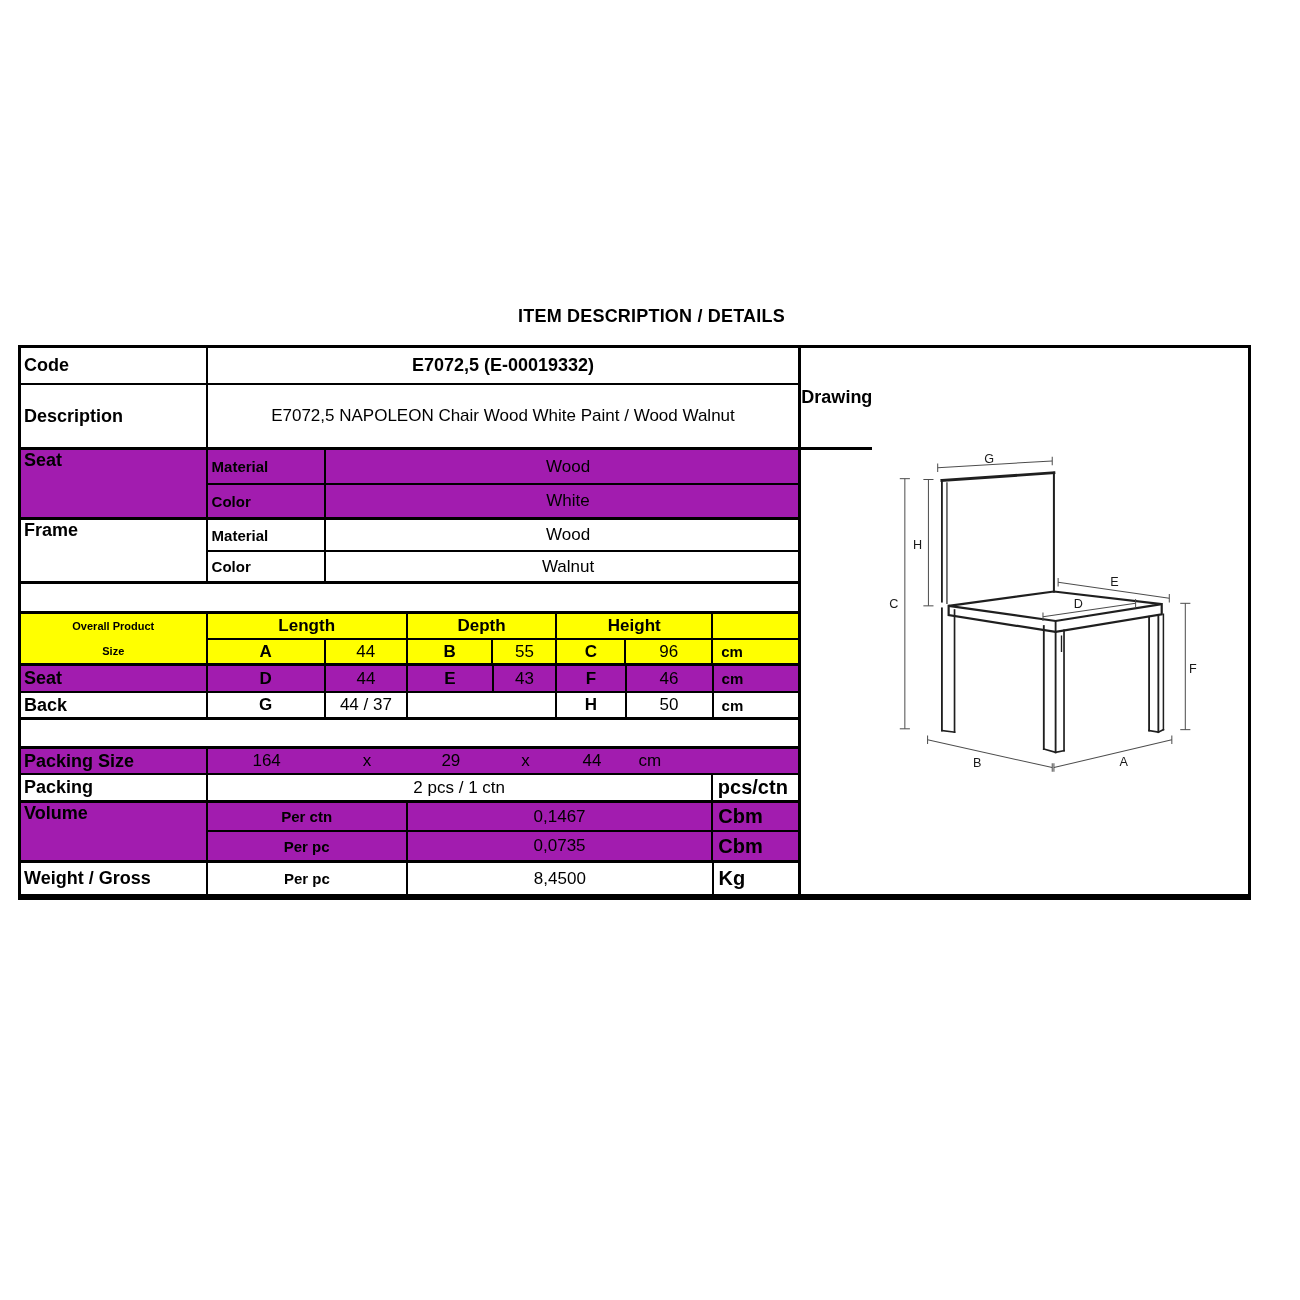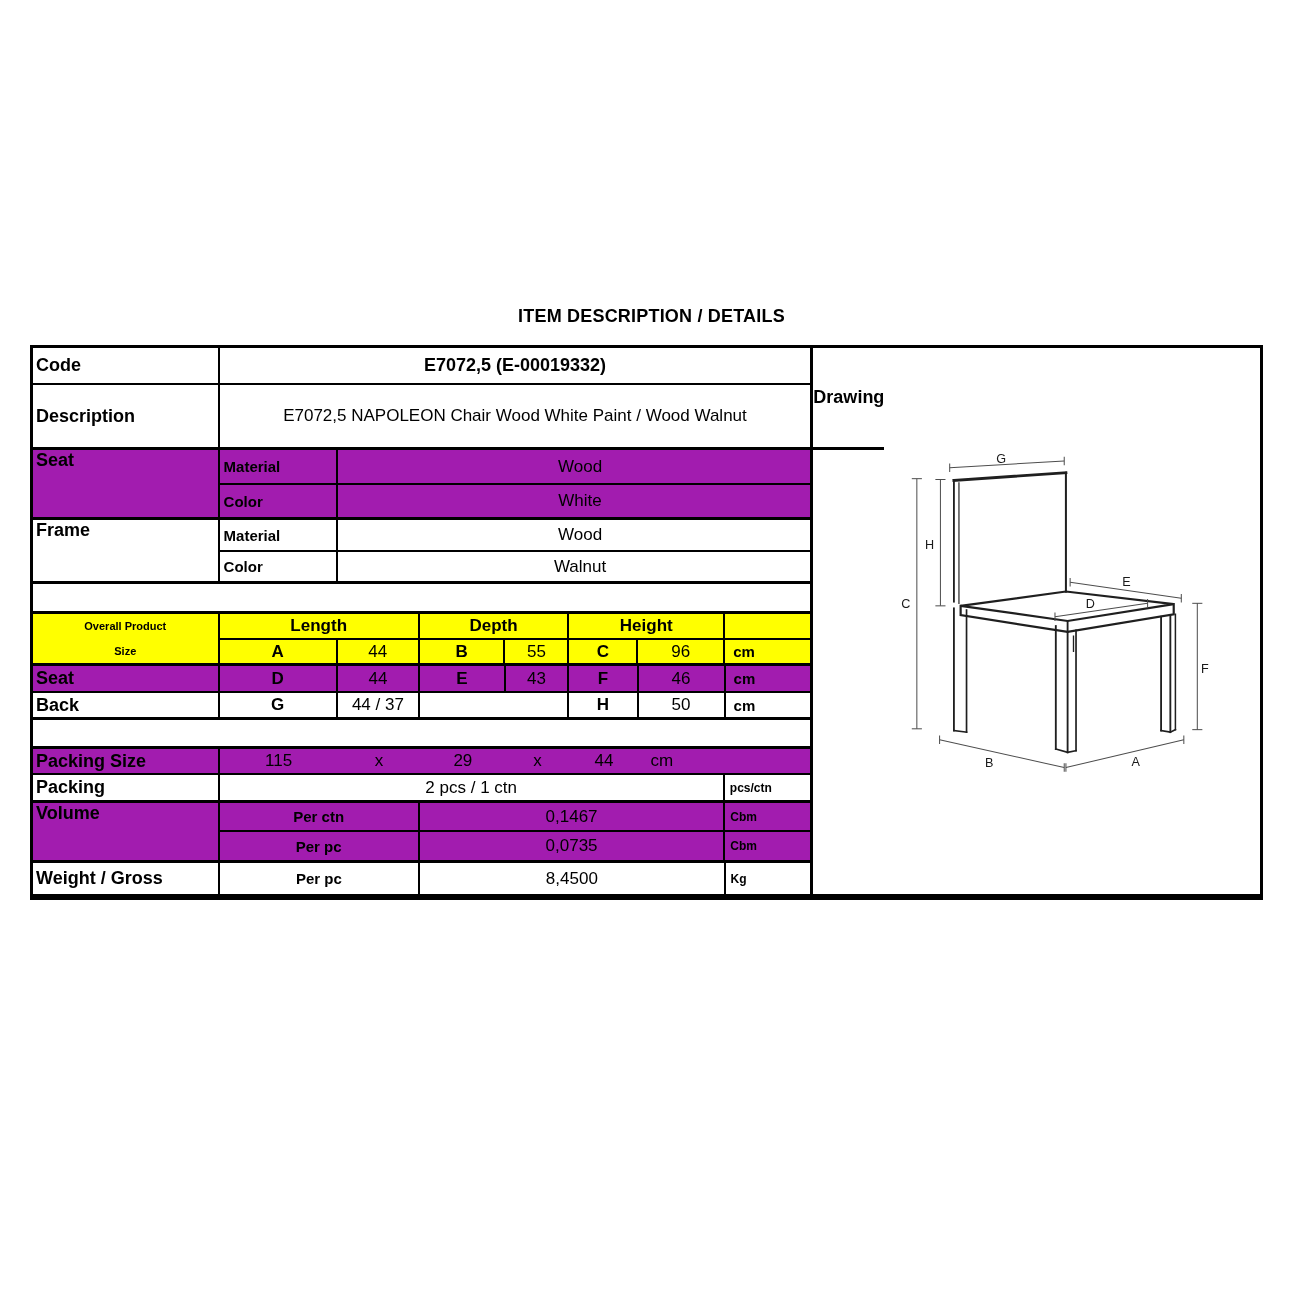--- a/index.html
+++ b/index.html
@@ -14,21 +14,21 @@
   }
   .doc-title {
     position: absolute;
     top: 306px; left: 35px; width: 1233px;
     text-align: center;
     font-size: 18px; font-weight: bold;
     letter-spacing: 0.2px;
   }
   .spec-table {
     position: absolute;
-    left: 30px; top: 345px; width: 1233px;
+    left: 18px; top: 345px; width: 1233px;
     border: 3px solid #000;
     background: #fff;
   }
   .main { display: flex; border-bottom: 3px solid #000; }
   .data-col { width: 63.6%; border-right: 3px solid #000; }
   .drawing-col { flex: 1; display: flex; flex-direction: row; }
   .drawing-header {
     height: 102px; border-bottom: 3px solid #000;
     display: flex; align-items: center; justify-content: center;
     font-size: 18px; font-weight: bold;
@@ -87,21 +87,21 @@
   .hg70{height:70px}.hg64{height:64px}.hg52{height:52px}.hg60{height:60px}
 
   
   .lbl  { font-size: 18px; font-weight: bold; justify-content: flex-start; padding-left: 3px; }
   .lbl2 { font-size: 15px; font-weight: bold; justify-content: flex-start; padding-left: 4px; }
   .val  { font-size: 17px; }
   .valb { font-size: 18px; font-weight: bold; }
   .letter { font-size: 17px; font-weight: bold; }
   .num  { font-size: 17px; }
   .unit { font-size: 15px; font-weight: bold; justify-content: flex-start; padding-left: 8px; }
-  .unit2{ font-size: 12px; font-weight: bold; justify-content: flex-start; padding-left: 5px; }
+  .unit2{ font-size: 20px; font-weight: bold; justify-content: flex-start; padding-left: 5px; }
   .per  { font-size: 15px; font-weight: bold; }
   .hdr  { font-size: 17px; font-weight: bold; }
 
   .yellow { background: #FFFF00; }
   .gray   { background: #a21caf; }
 
   .desc-cell { padding: 0 30px; text-align: left; line-height: 1.45; }
   .glabel-line { text-align: center; font-size: 11px; font-weight: bold; line-height: 25px; }
 
   .date-row {
@@ -204,21 +204,21 @@
           <div class="cell merge45"></div>
           <div class="cell c6 letter">H</div>
           <div class="cell c7 num">50</div>
           <div class="cell c8 unit">cm</div>
         </div>
 
         <div class="row h29 thick"></div>
 
         <div class="row h26 gray">
           <div class="cell c1 lbl">Packing Size</div>
-          <div class="cell c2 num nbr">115</div>
+          <div class="cell c2 num nbr">164</div>
           <div class="cell c3 num nbr">x</div>
           <div class="cell c4 num nbr">29</div>
           <div class="cell c5 num nbr">x</div>
           <div class="cell c6 num nbr">44</div>
           <div class="cell c8 num nbr" style="justify-content:flex-start;padding-left:12px;">cm</div>
         </div>
 
         <div class="row h28 thick">
           <div class="cell c1 lbl">Packing</div>
           <div class="cell span-pack val">2 pcs / 1 ctn</div>

